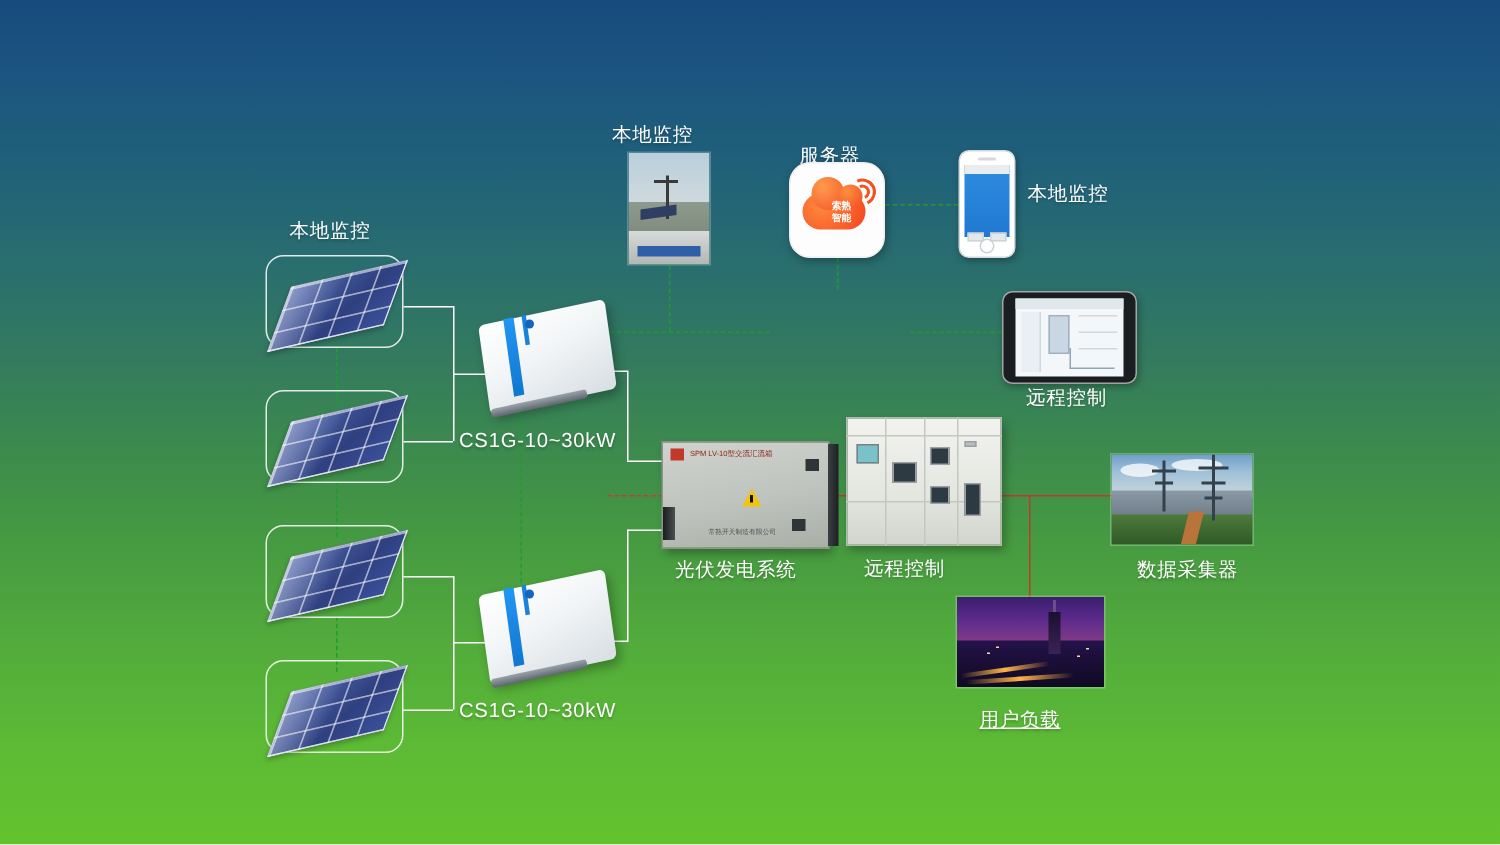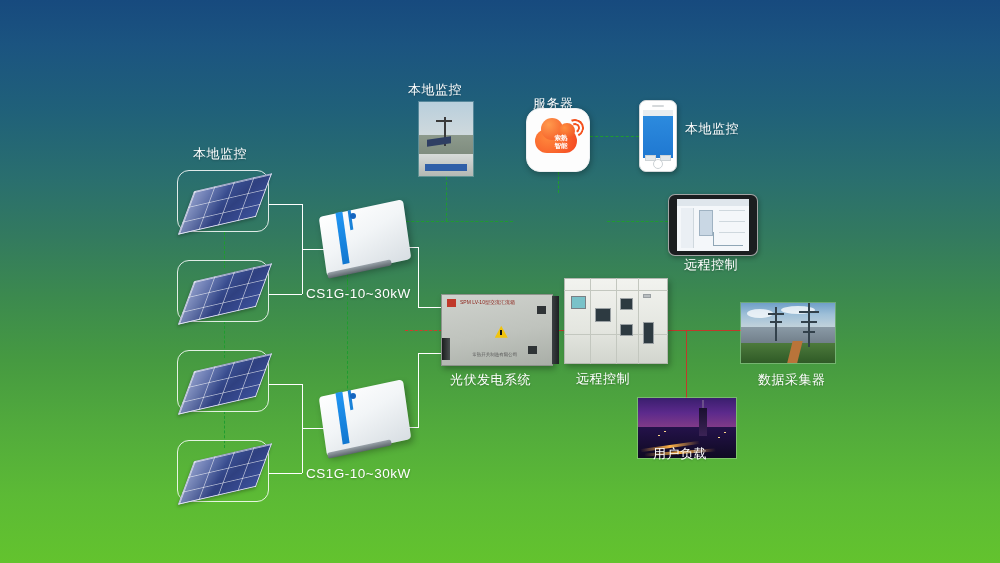--- a/index.html
+++ b/index.html
@@ -423,15 +423,15 @@
     <div class="sky"></div>
     <div class="city"></div>
     <div class="tower"></div>
     <div class="trail" style="left:2px;bottom:10px;width:60px;transform:rotate(-8deg);"></div>
     <div class="trail" style="left:6px;bottom:4px;width:72px;transform:rotate(-4deg);"></div>
     <div class="win" style="left:20px;bottom:22px;"></div>
     <div class="win" style="left:26px;bottom:26px;"></div>
     <div class="win" style="left:80px;bottom:20px;"></div>
     <div class="win" style="left:86px;bottom:25px;"></div>
   </div>
-  <div class="lbl" style="left:653px;top:445px;">用户负载</div>
+  <div class="lbl" style="left:653px;top:471px;text-decoration:underline;">用户负载</div>
 
 </div>
 
 </body></html>

